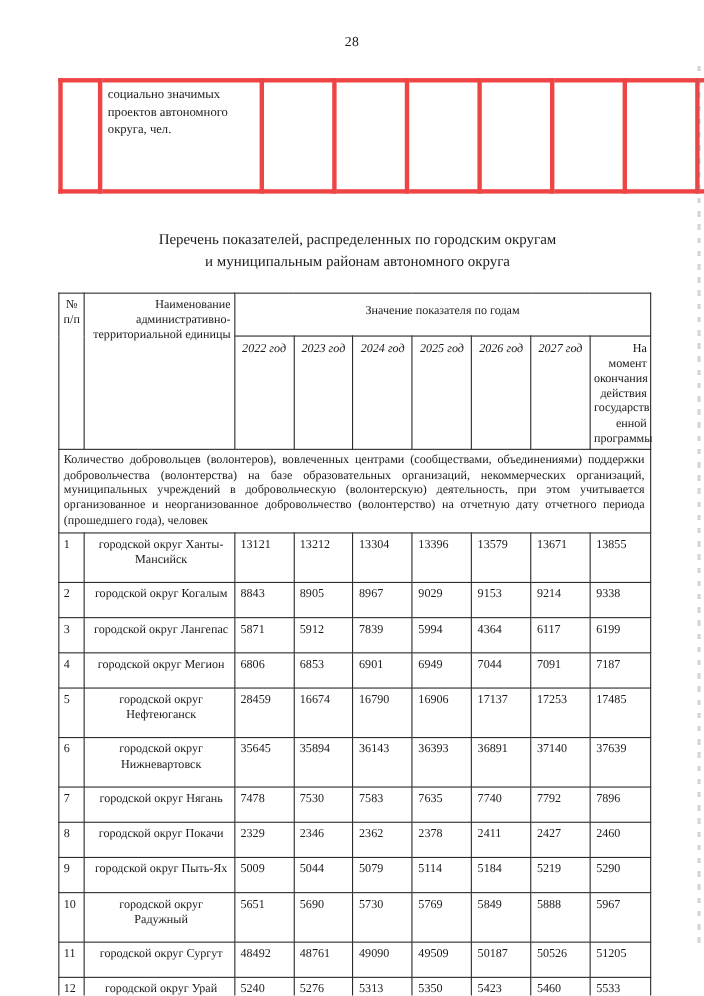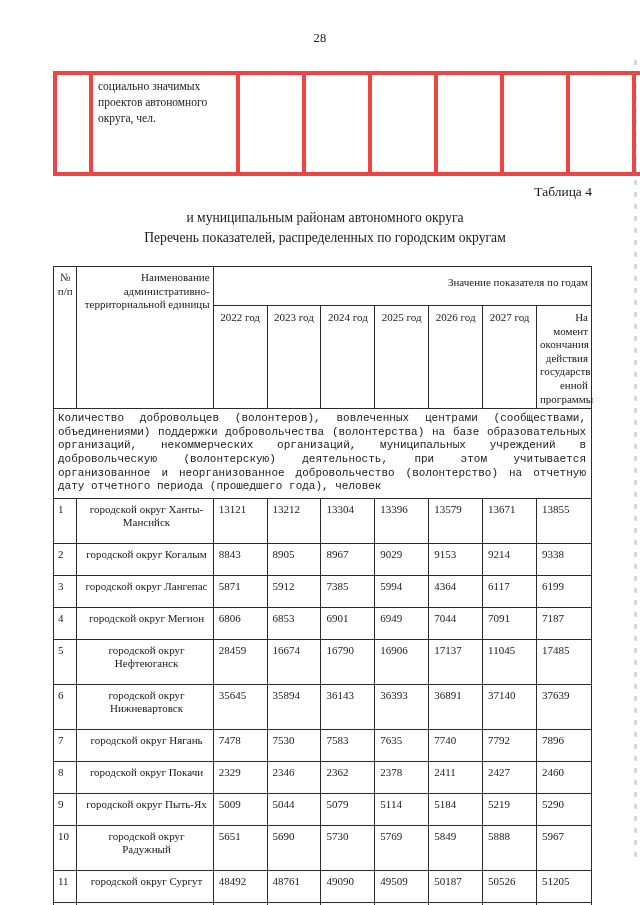--- a/index.html
+++ b/index.html
@@ -98,41 +98,41 @@
     text-align: center;
     padding-top: 4px !important;
     line-height: 14px;
   }
   .hdr-name {
     text-align: right;
     padding-top: 4px !important;
     line-height: 14px;
   }
   .hdr-group {
-    text-align: right;
+    text-align: center;
     padding-top: 9px !important;
     height: 27px;
   }
   .hdr-year {
     text-align: center;
     padding-top: 5px !important;
+    font-style: italic;
   }
   .hdr-last {
     text-align: right;
     padding-top: 5px !important;
     line-height: 13.4px;
   }
 
   .desc-cell {
     text-align: justify;
     text-align-last: left;
     padding: 3px 5px 4px 4px !important;
     line-height: 13.8px;
     font-size: 10.9px;
-    font-family: Liberation Mono, monospace;
   }
 
   .row-idx {
     text-align: left;
     padding-left: 4px !important;
     padding-top: 4px !important;
     font-size: 11px;
   }
   .row-name {
     text-align: center;
@@ -179,25 +179,24 @@
         <td style="width:53px"></td>
         <td style="width:53px"></td>
         <td style="width:53px"></td>
         <td style="width:53px"></td>
         <td style="width:53px"></td>
         <td style="width:54px"></td>
       </tr>
     </tbody>
   </table>
 
-  <div class="table-label">Таблица 4</div>
 
   <div class="doc-title">
+    <div>Перечень показателей, распределенных по городским округам</div>
     <div>и муниципальным районам автономного округа</div>
-    <div>Перечень показателей, распределенных по городским округам</div>
   </div>
 
   <table class="main-table">
     <colgroup>
       <col class="th-idx">
       <col class="th-name">
       <col class="th-year">
       <col class="th-year">
       <col class="th-year">
       <col class="th-year">
@@ -252,21 +251,21 @@
           <td class="row-val">9029</td>
           <td class="row-val">9153</td>
           <td class="row-val">9214</td>
           <td class="row-val">9338</td>
         </tr>
         <tr class="data-row">
           <td class="row-idx">3</td>
           <td class="row-name">городской округ Лангепас</td>
           <td class="row-val">5871</td>
           <td class="row-val">5912</td>
-          <td class="row-val">7385</td>
+          <td class="row-val">7839</td>
           <td class="row-val">5994</td>
           <td class="row-val">4364</td>
           <td class="row-val">6117</td>
           <td class="row-val">6199</td>
         </tr>
         <tr class="data-row">
           <td class="row-idx">4</td>
           <td class="row-name">городской округ Мегион</td>
           <td class="row-val">6806</td>
           <td class="row-val">6853</td>
@@ -277,21 +276,21 @@
           <td class="row-val">7187</td>
         </tr>
         <tr class="data-row tall">
           <td class="row-idx">5</td>
           <td class="row-name">городской округ Нефтеюганск</td>
           <td class="row-val">28459</td>
           <td class="row-val">16674</td>
           <td class="row-val">16790</td>
           <td class="row-val">16906</td>
           <td class="row-val">17137</td>
-          <td class="row-val">11045</td>
+          <td class="row-val">17253</td>
           <td class="row-val">17485</td>
         </tr>
         <tr class="data-row tall">
           <td class="row-idx">6</td>
           <td class="row-name">городской округ Нижневартовск</td>
           <td class="row-val">35645</td>
           <td class="row-val">35894</td>
           <td class="row-val">36143</td>
           <td class="row-val">36393</td>
           <td class="row-val">36891</td>

